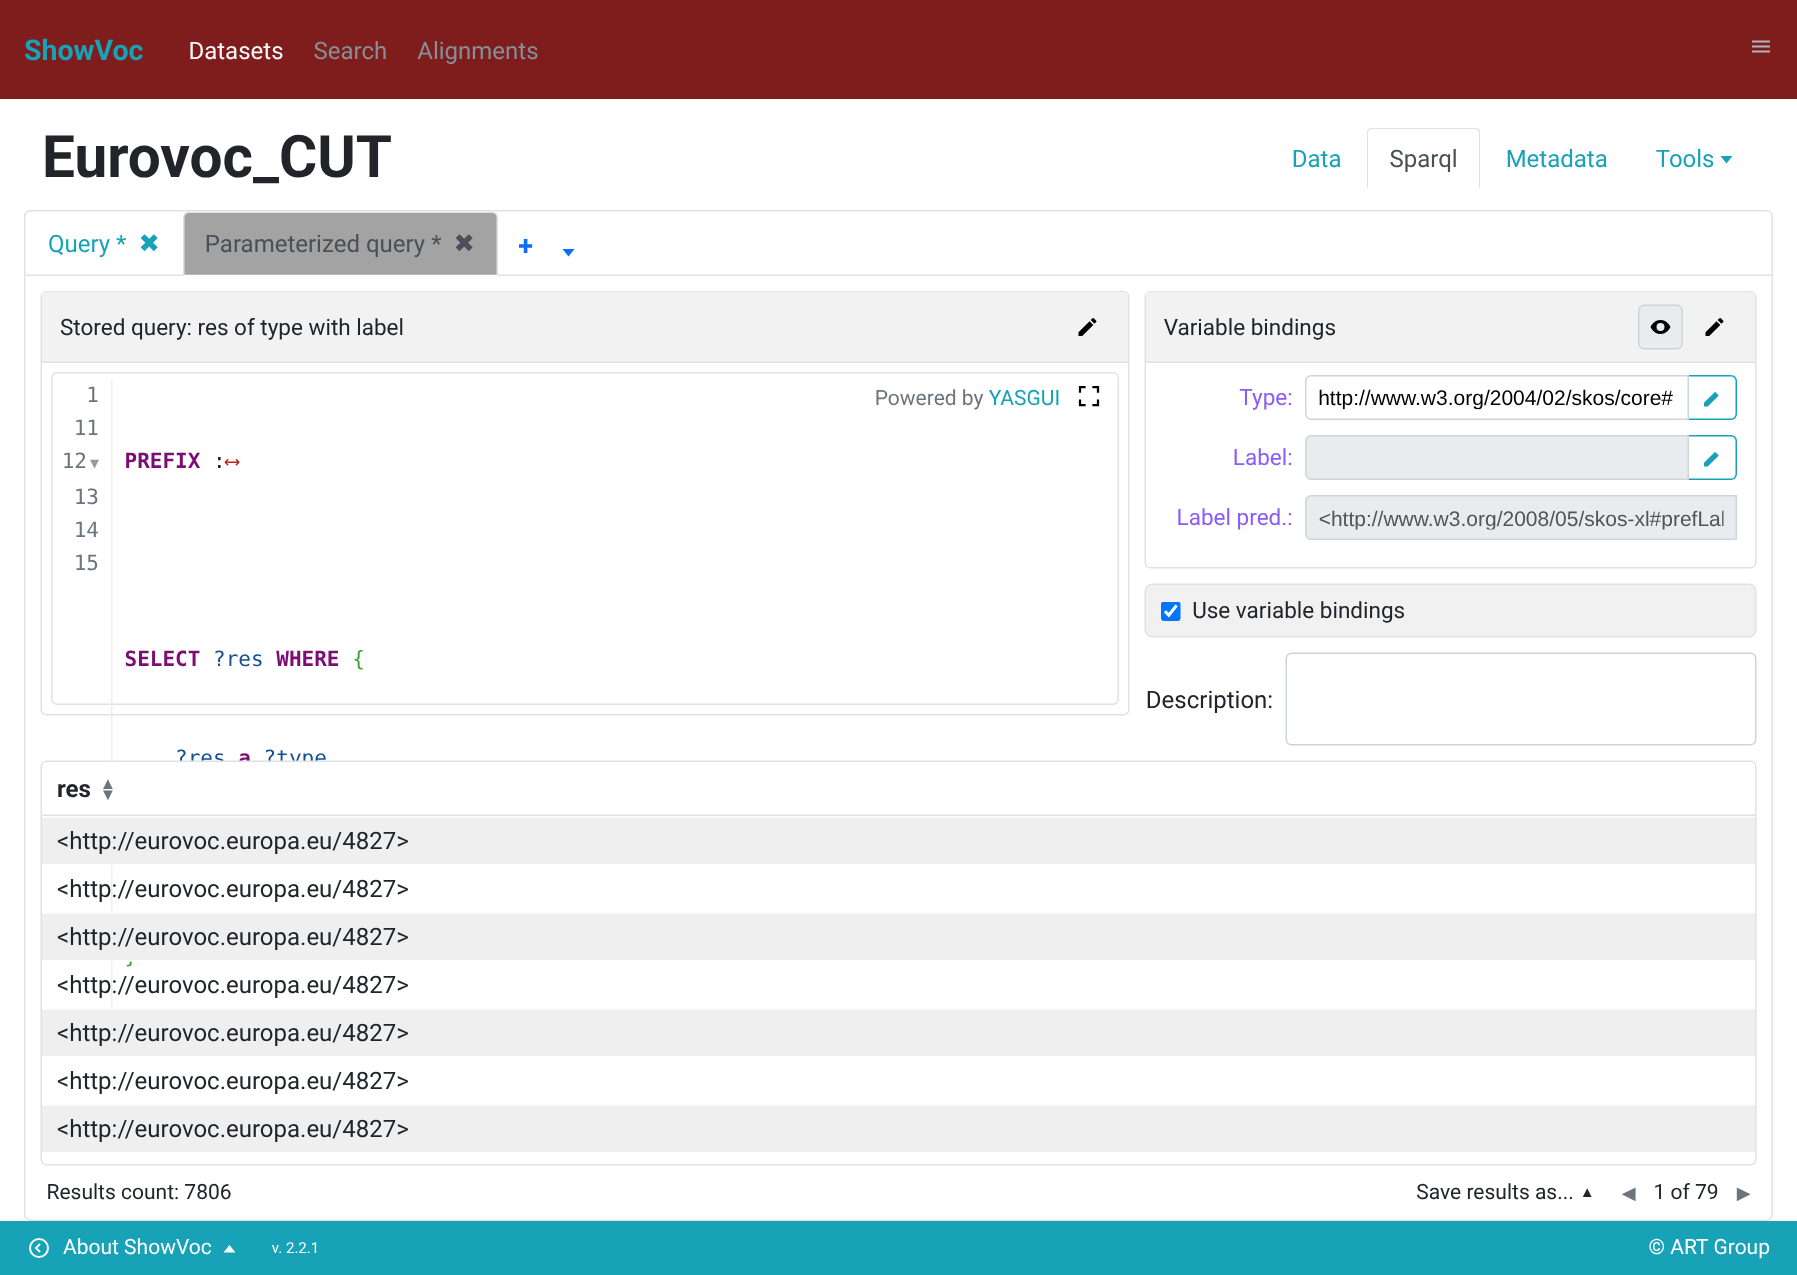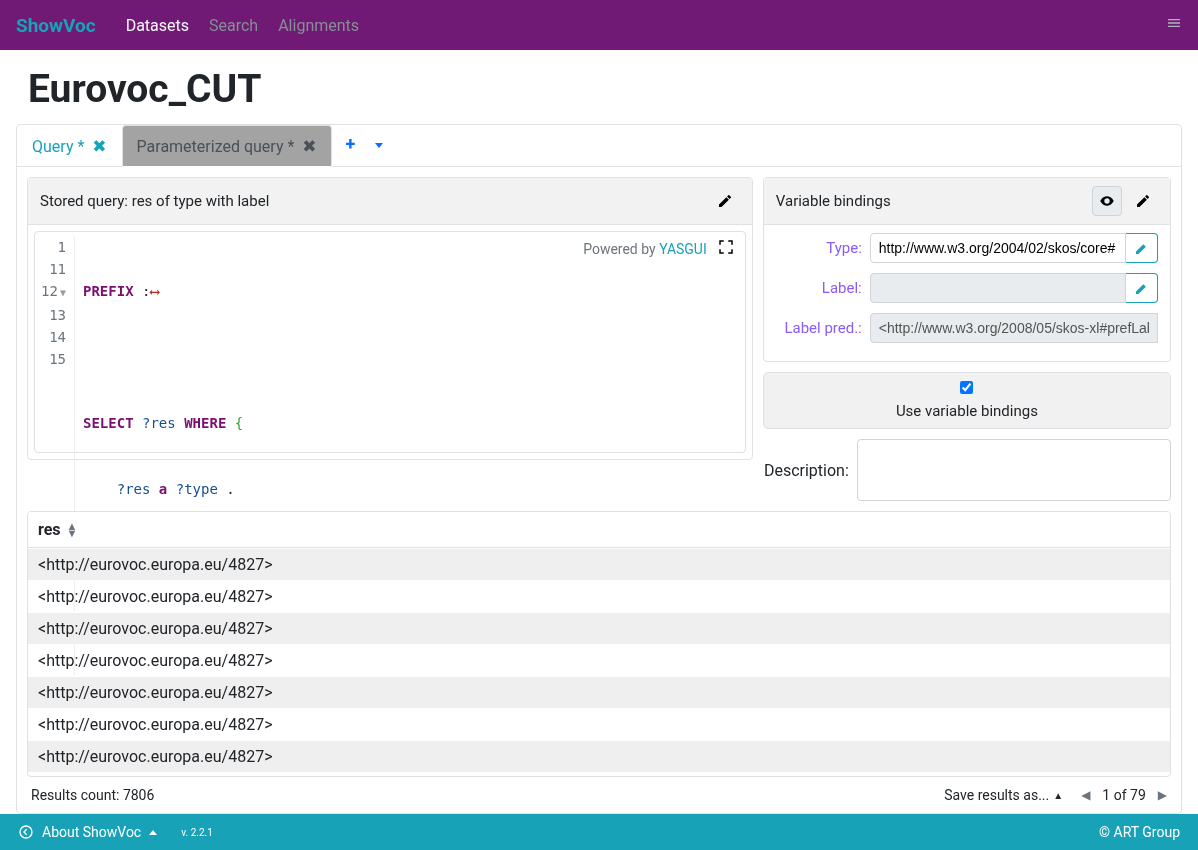--- a/index.html
+++ b/index.html
@@ -1,30 +1,30 @@
 <!DOCTYPE html>
 <html><head>
 <meta charset="utf-8">
 <style>
 * { box-sizing: border-box; margin: 0; padding: 0; }
 body { font-family: -apple-system, BlinkMacSystemFont, "Segoe UI", Roboto, "Helvetica Neue", Arial, sans-serif; font-size: 16px; color: #212529; background: #fff; width: 1198px; height: 850px; display: flex; flex-direction: column; overflow: hidden; }
-.navbar { background: #701a75; color: #adb5bd; display: flex; align-items: center; padding: 0 16px; height: 50px; }
+.navbar { background: #7f1d1d; color: #adb5bd; display: flex; align-items: center; padding: 0 16px; height: 66px; }
 .brand { color: #17a2b8; font-weight: 700; font-size: 19px; margin-right: 20px; }
 .nav-link { color: #868e96; padding: 12px 10px; cursor: pointer; }
 .nav-link.active { color: #f8f9fa; }
 .hamburger { margin-left: auto; cursor: pointer; }
 .hamburger svg { fill: #adb5bd; }
 .page-header { display: flex; align-items: center; padding: 16px 28px 12px; }
 .page-title { font-size: 39px; font-weight: 700; }
 .page-tabs { margin-left: auto; display: flex; align-items: center; gap: 2px; }
 .page-tab { color: #17a2b8; padding: 10px 14px; border: 1px solid transparent; border-radius: 4px 4px 0 0; cursor: pointer; }
 .page-tab.active { border-color: #dee2e6; border-bottom-color: #fff; color: #495057; background: #fff; }
 .tools-caret { display:inline-block; margin-left:4px; vertical-align: middle; border-top: 5px solid; border-right: 4px solid transparent; border-left: 4px solid transparent; }
 .workspace { border: 1px solid #dee2e6; margin: 0 16px; border-radius: 4px; display: flex; flex-direction: column; flex: 1; min-height: 0; }
-.qtabs { display: flex; align-items: flex-start; border-bottom: 1px solid #dee2e6; padding: 0; }
+.qtabs { display: flex; align-items: flex-end; border-bottom: 1px solid #dee2e6; padding: 0; }
 .qtab { padding: 10px 14px; border: 1px solid transparent; border-radius: 4px 4px 0 0; display: flex; align-items: center; gap: 8px; cursor: pointer; margin-bottom: -1px; }
 .qtab .label { color: #17a2b8; }
 .qtab.active { border-color: #dee2e6; border-bottom-color: #fff; background: #a3a3a3; }
 .qtab.active .label { color: #495057; }
 .qtab .close { color: #17a2b8; font-size: 17px; }
 .qtab.active .close { color: #495057; }
 .plus-btn { padding: 8px 14px; color: #0d6efd; font-size: 18px; cursor: pointer; font-weight: bold; }
 .caret-btn { padding: 8px 6px; cursor: pointer; }
 .caret-down { display:inline-block; border-top: 5px solid #0d6efd; border-right: 4px solid transparent; border-left: 4px solid transparent; }
 .qbody { display: flex; gap: 10px; padding: 10px; }
@@ -47,21 +47,21 @@
 .kw { color: #7b0e72; font-weight: 600; }
 .var { color: #16508c; }
 .brace { color: #3aa33a; }
 .fold { color: #999; font-size: 10px; margin-left:2px; }
 .bindings-body .row { display: flex; align-items: center; margin-bottom: 10px; }
 .bindings-body .lab { width: 86px; text-align: right; margin-right: 8px; color: #8b5cf6; font-size: 15px; }
 .bindings-body .inp { flex: 1; display: flex; }
 .bindings-body input[type=text] { flex: 1; border: 1px solid #ced4da; border-radius: 4px 0 0 4px; padding: 6px 8px; font-size: 14px; min-width: 0; }
 .bindings-body input[disabled] { background: #e9ecef; }
 .edit-chip { border: 1px solid #17a2b8; color: #17a2b8; width: 32px; display: flex; align-items: center; justify-content: center; border-radius: 0 4px 4px 0; border-left: none; cursor: pointer; }
-.check-row { background: #f1f1f1; border: 1px solid #dee2e6; border-radius: 5px; padding: 8px 10px; display: flex; align-items: center; gap: 8px; font-size: 15px; flex-direction: column; }
+.check-row { background: #f1f1f1; border: 1px solid #dee2e6; border-radius: 5px; padding: 8px 10px; display: flex; align-items: center; gap: 8px; font-size: 15px; }
 .desc-row { display: flex; align-items: center; gap: 8px; }
 .desc-row textarea { flex: 1; border: 1px solid #ced4da; border-radius: 4px; height: 62px; resize: none; }
 .action-bar { display: flex; align-items: center; padding: 4px 10px 8px; gap: 8px; }
 .btn { border: none; border-radius: 4px; padding: 6px 12px; font-size: 15px; cursor: pointer; color: #fff; }
 .btn-submit { background: #17a2b8; }
 .btn-clear { background: #6c757d; }
 .incl { display: flex; align-items: center; gap: 6px; margin-left: 8px; font-size: 15px; }
 .iobtn { margin-left: 8px; cursor: pointer; }
 .results { border: 1px solid #dee2e6; border-radius: 4px; margin: 0 10px 6px; flex: 1; position: relative; overflow-y: auto; }
 .results::-webkit-scrollbar { width: 8px; }
@@ -91,20 +91,26 @@
   <div class="nav-link">Alignments</div>
   <div class="hamburger">
     <svg class="icon" viewBox="0 0 24 24">
         <path d="M3 6h18v2H3zM3 11h18v2H3zM3 16h18v2H3z"></path>
       </svg>
   </div>
 </div>
 
 <div class="page-header">
   <div class="page-title">Eurovoc_CUT</div>
+  <div class="page-tabs">
+    <div class="page-tab">Data</div>
+    <div class="page-tab active">Sparql</div>
+    <div class="page-tab">Metadata</div>
+    <div class="page-tab"><span>Tools</span><span class="tools-caret"></span></div>
+  </div>
 </div>
 
 <div class="workspace">
 
   <div class="qtabs">
     <div class="qtab">
       <span class="label">Query *</span>
       <span class="close">✖</span>
     </div>
     <div class="qtab active">

